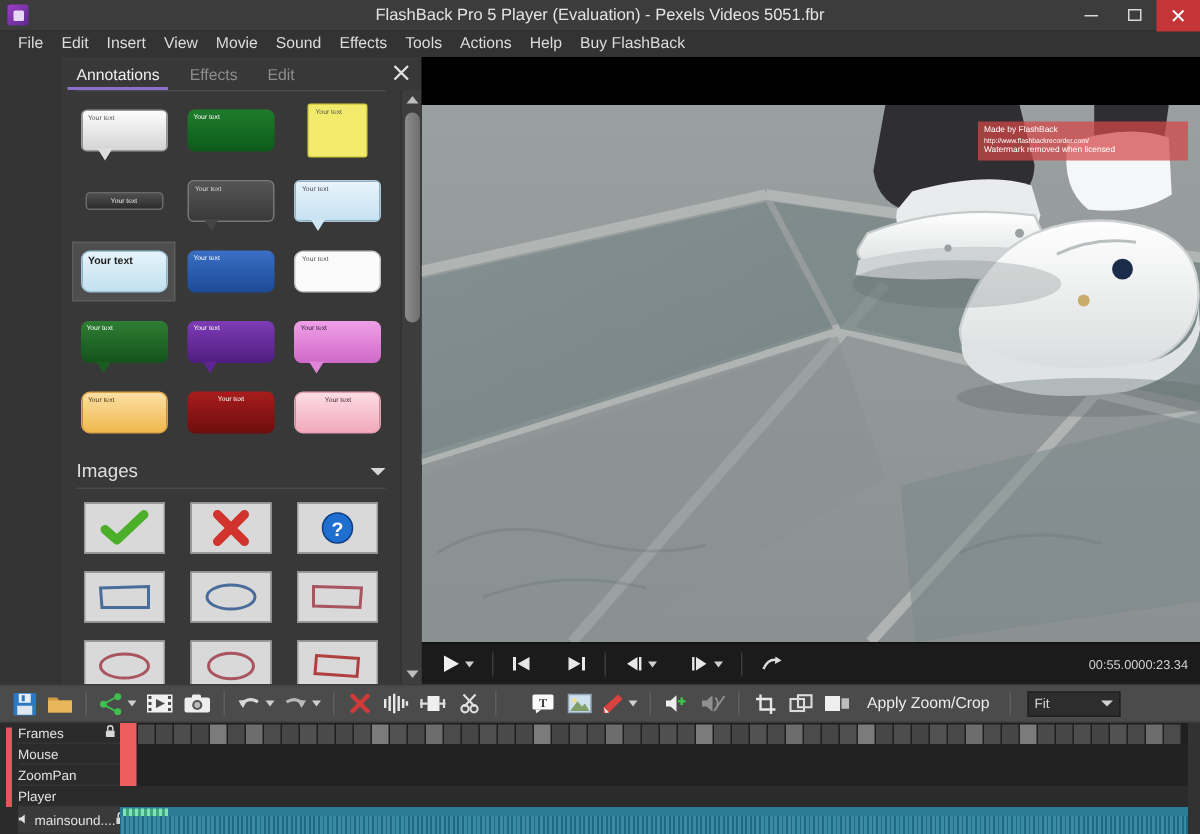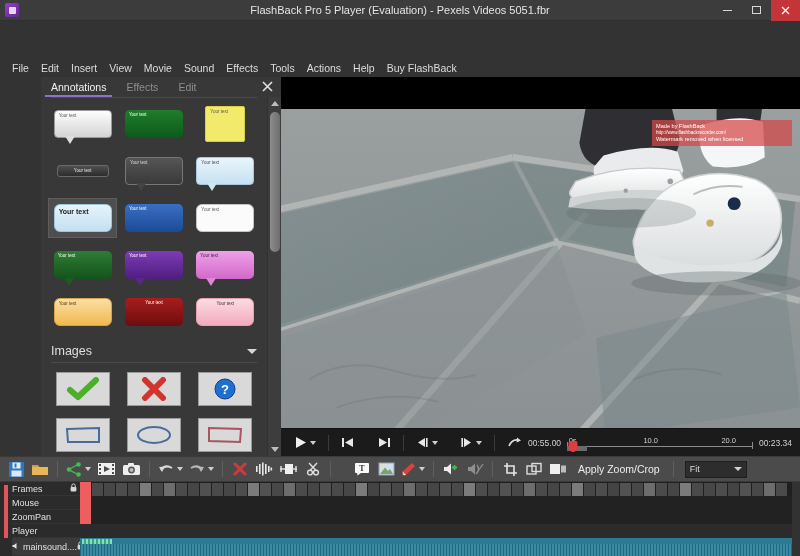--- a/index.html
+++ b/index.html
@@ -32,21 +32,21 @@
     width: 29px; height: 21px; display: flex; align-items: center; justify-content: center;
     color: #d8d8d8; font-size: 11px; line-height: 1;
   }
   .win-btn.close { background: #c4353a; color: #fff; }
   .wb-min { width:9px; height:1px; background:#d8d8d8; }
   .wb-max { width:9px; height:8px; border:1px solid #d8d8d8; }
 
   
   .menubar {
     height: 17px; background: #333; display: flex; align-items: center;
-    padding-left: 6px; flex: 0 0 17px; margin-top: 39px;
+    padding-left: 6px; flex: 0 0 17px;
   }
   .menu-item { font-size: 10.5px; color: #dcdcdc; padding: 0 6px; line-height: 17px; }
 
   
   .body-row { flex: 1 1 auto; display: flex; min-height: 0; padding-left: 41px; }
 
   
   .sidebar {
     width: 240px; background: #383838; display: flex; flex-direction: column;
     flex: 0 0 240px; position: relative;
@@ -515,30 +515,20 @@
         <div class="vsep"></div>
         <div class="tbtn">
           <svg width="16" height="12" viewBox="0 0 16 12">
               <path d="M2 9 Q5 2 11 3" stroke="#ddd" stroke-width="1.6" fill="none"></path>
               <polygon points="10,0.6 14,3.4 9.6,5.6" fill="#ddd"></polygon>
             </svg>
         </div>
 
         <div class="tcode" style="margin-left:auto;">00:55.00</div>
 
-        <div class="scrub">
-          <div class="scrub-line"></div>
-          <div class="scrub-end" style="left:0;"></div>
-          <div class="scrub-end" style="right:0;"></div>
-          <div class="tick-lbl" style="left:3%;">0s</div>
-          <div class="tick-lbl" style="left:45%;">10.0</div>
-          <div class="tick-lbl" style="left:87%;">20.0</div>
-          <div class="playhead-box"></div>
-          <div class="playhead" style="left:3%;"></div>
-        </div>
 
         <div class="tcode">00:23.34</div>
       </div>
     </div>
   </div>
 
   <div class="edittoolbar">
     <div class="tb-btn">
       <svg width="17" height="17" viewBox="0 0 17 17">
           <rect x="1" y="1" width="15" height="15" rx="1" fill="#2b79c2"></rect>

